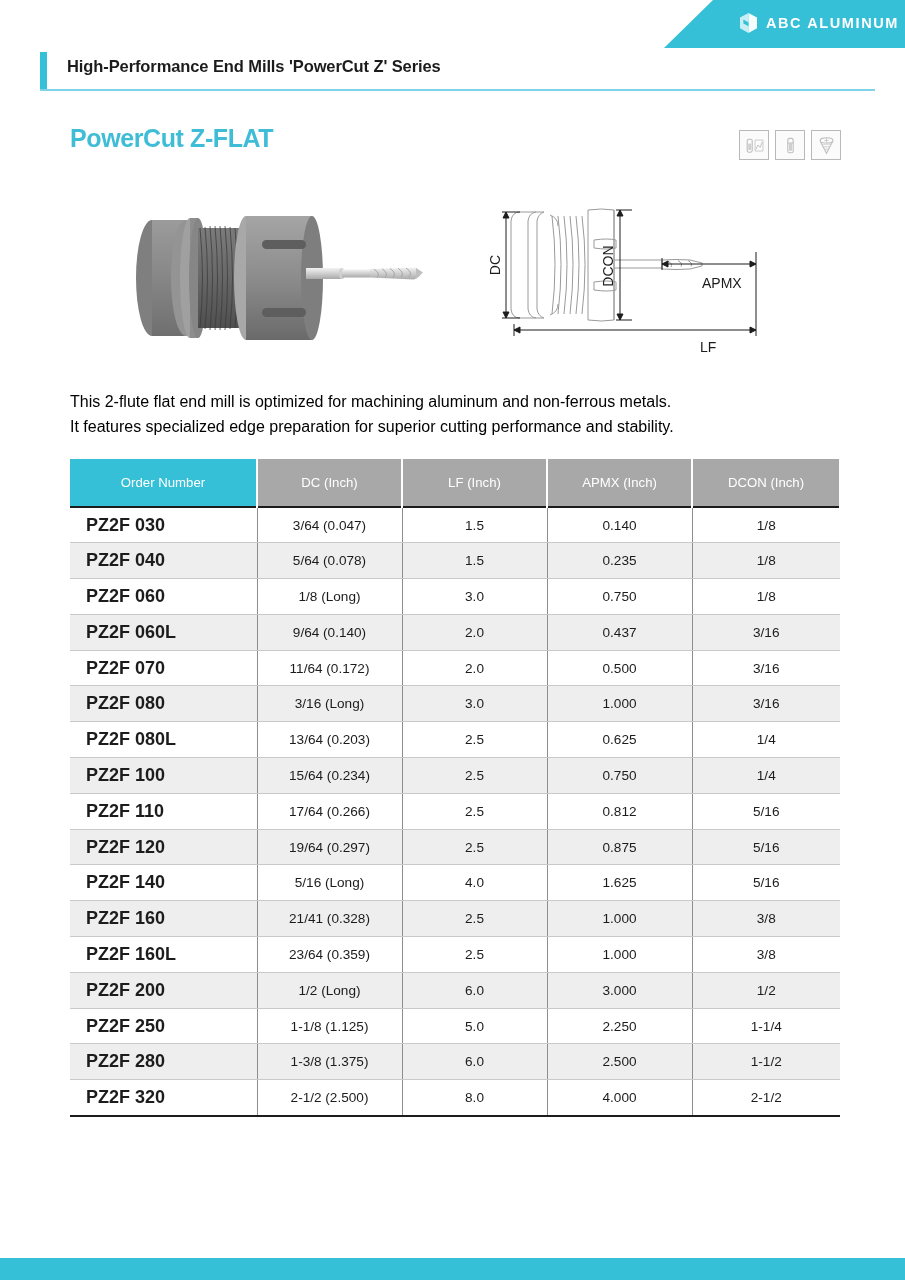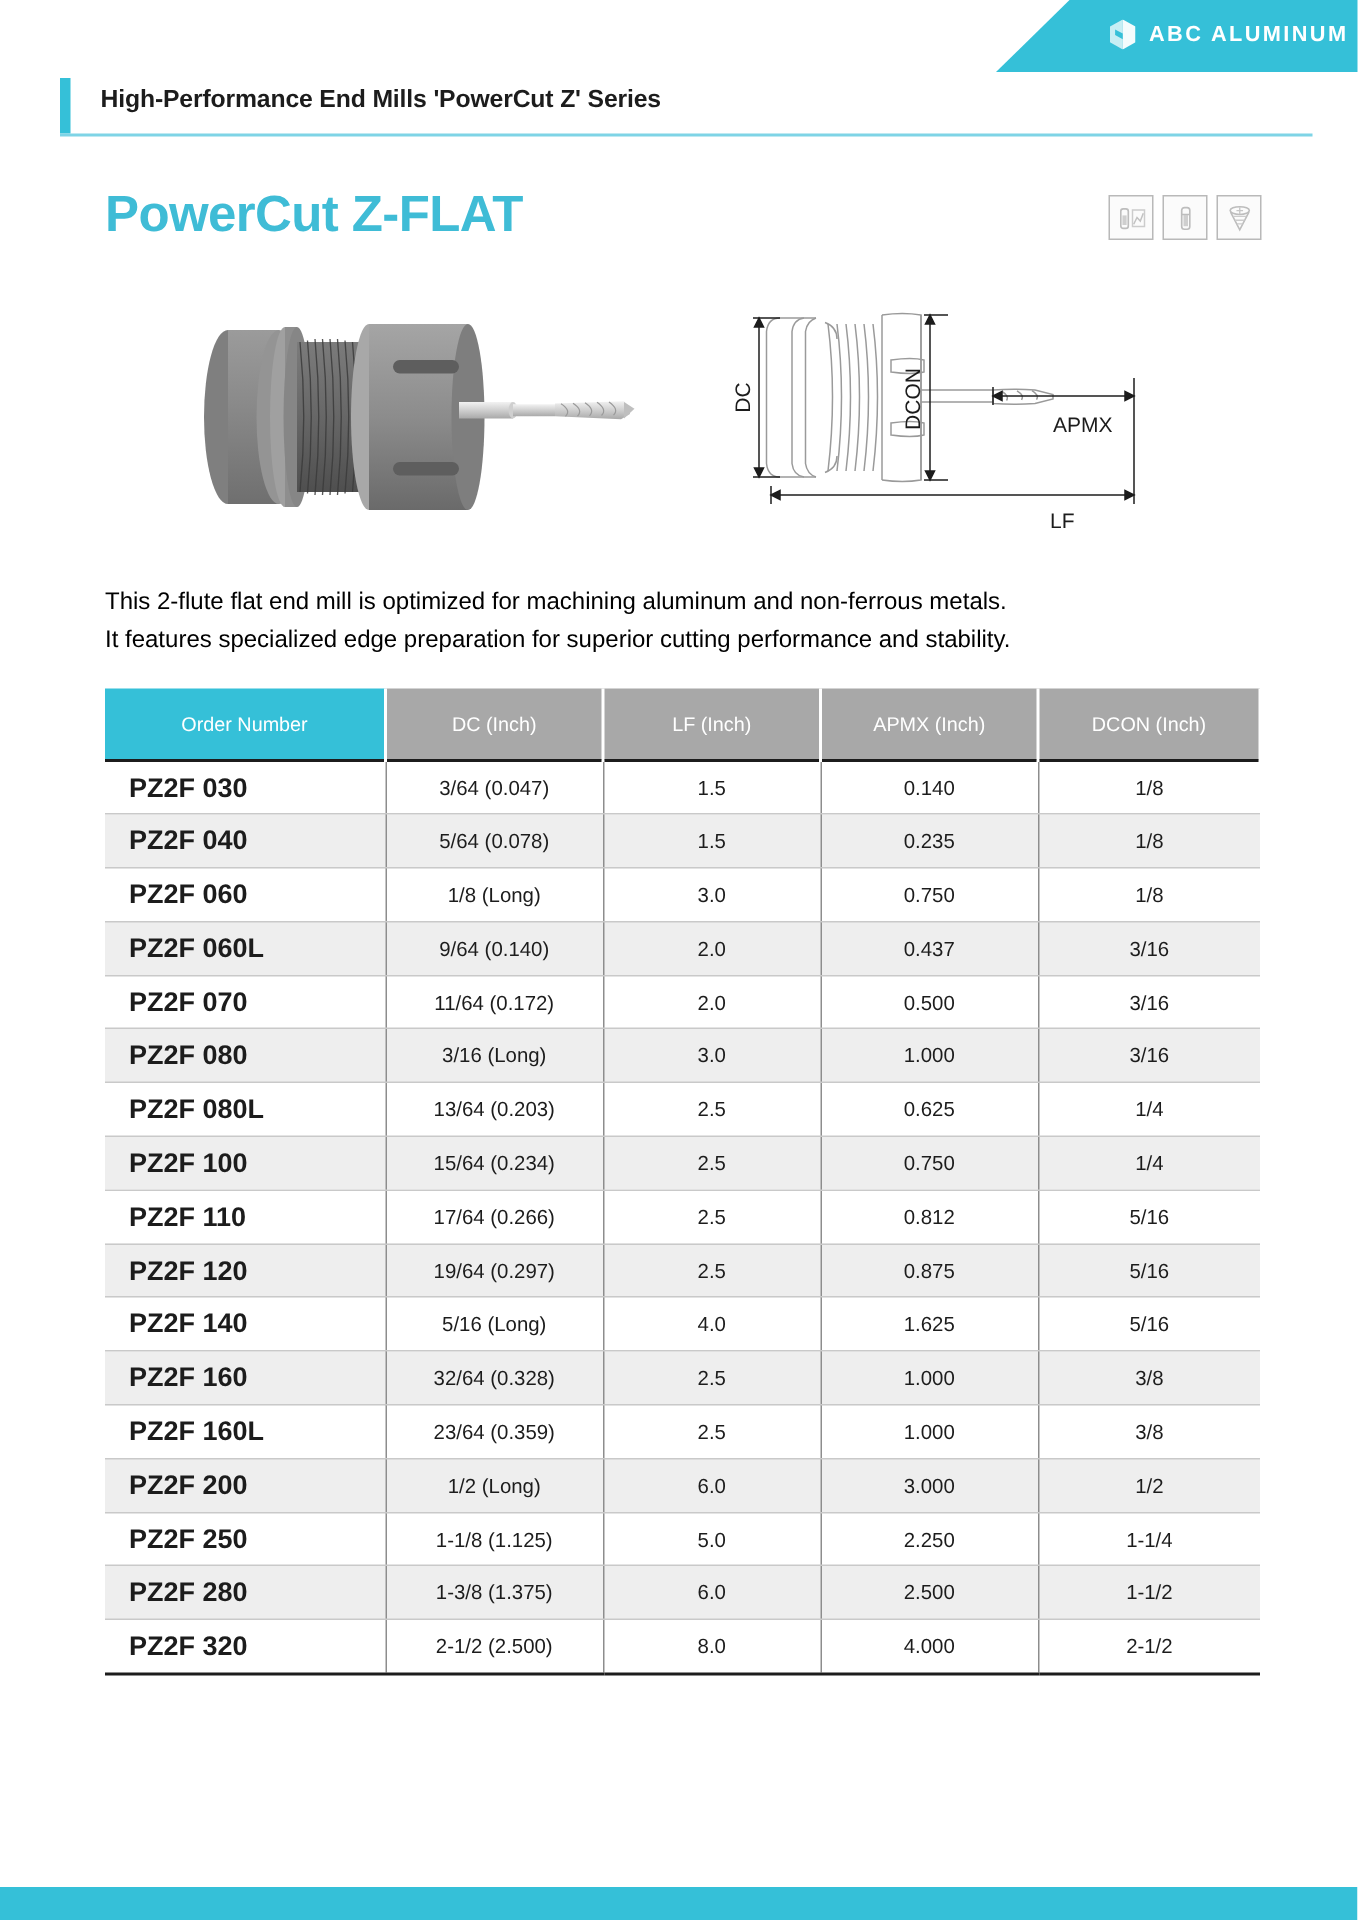--- a/index.html
+++ b/index.html
@@ -79,21 +79,21 @@
     position: absolute;
     left: 40px; top: 41px;
     width: 835px; height: 2px;
     background: #7ed4e6;
   }
 
   
   .product-title {
     position: absolute;
     left: 70px; top: 124px;
-    font-size: 34px;
+    font-size: 25px;
     font-weight: bold;
     color: #3fbcd6;
     letter-spacing: -0.4px;
     white-space: nowrap;
   }
 
   
   .badges {
     position: absolute;
     right: 64px; top: 130px;
@@ -472,21 +472,21 @@
           </tr>
           <tr>
             <td class="order-cell">PZ2F 140</td>
             <td>5/16 (Long)</td>
             <td>4.0</td>
             <td>1.625</td>
             <td>5/16</td>
           </tr>
           <tr>
             <td class="order-cell">PZ2F 160</td>
-            <td>32/64 (0.328)</td>
+            <td>21/41 (0.328)</td>
             <td>2.5</td>
             <td>1.000</td>
             <td>3/8</td>
           </tr>
           <tr>
             <td class="order-cell">PZ2F 160L</td>
             <td>23/64 (0.359)</td>
             <td>2.5</td>
             <td>1.000</td>
             <td>3/8</td>

